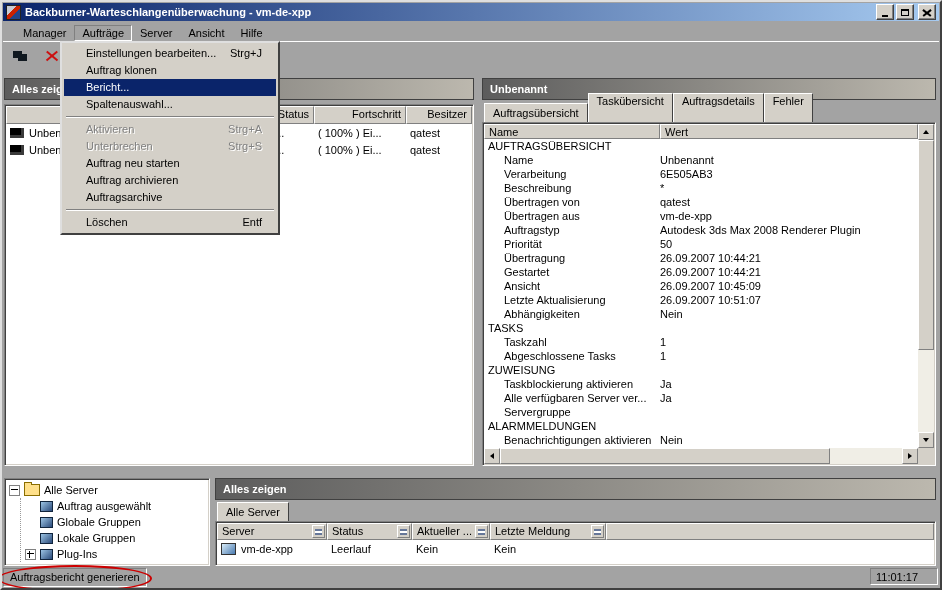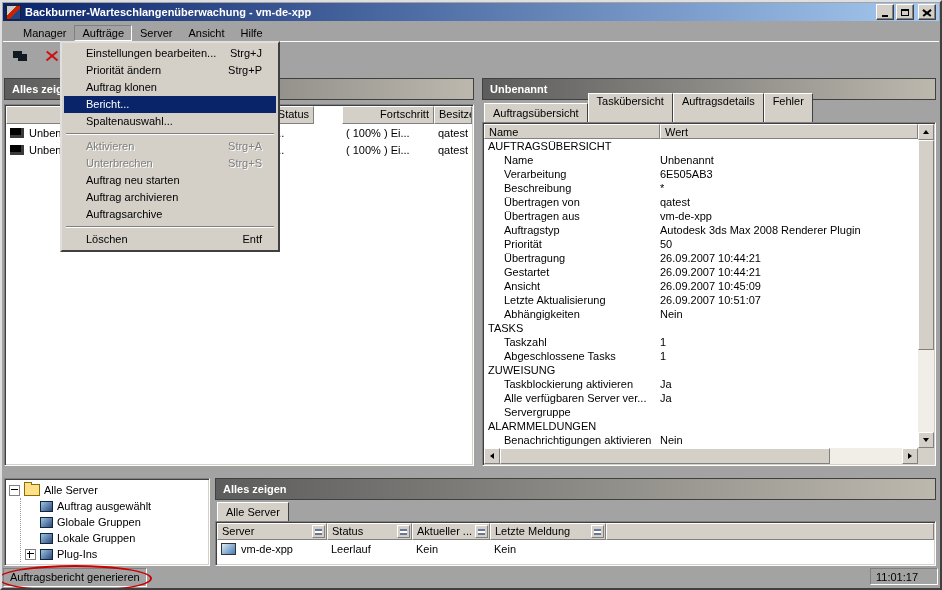--- a/index.html
+++ b/index.html
@@ -37,21 +37,21 @@
   .panel-header{height:22px;background:linear-gradient(90deg,#5c5c5c,#bcb8ae);color:#fff;font-weight:bold;
     display:flex;align-items:center;padding-left:7px;border:1px solid #404040;box-sizing:border-box;}
   .sunkenbox{background:#fff;border:1px solid;border-color:#808080 #fff #fff #808080;
     box-shadow:inset 1px 1px 0 #404040, inset -1px -1px 0 #d4d0c8;box-sizing:border-box;}
   .hcell{background:#d4d0c8;border:1px solid;border-color:#fff #808080 #808080 #fff;
     box-sizing:border-box;padding:1px 4px;overflow:hidden;white-space:nowrap;}
   
   .jobs-panel{position:absolute;left:2px;top:76px;width:470px;height:388px;}
   .jobs-list{position:absolute;left:0;top:26px;right:0;bottom:0;overflow:hidden;text-align:right;}
   .jobs-head{display:flex;height:18px;margin:1px 1px 0 1px;}
-  .w-auftrag{width:220px;} .w-status{width:88px;} .w-fort{width:92px;margin-left:28px;} .w-bes{flex:1;}
+  .w-auftrag{width:220px;} .w-status{width:88px;} .w-fort{width:92px;} .w-bes{flex:1;}
   .jrow{display:flex;height:17px;align-items:center;margin:0 1px;}
   .jcell{padding:0 4px;box-sizing:border-box;overflow:hidden;white-space:nowrap;display:flex;align-items:center;}
   .job-icon{width:14px;height:10px;background:#000;box-shadow:inset -3px -3px 0 #3a3a3a;margin-right:5px;flex:none;}
   
   .details-panel{position:absolute;left:480px;top:76px;width:454px;height:388px;}
   .tabs{position:absolute;left:0;top:25px;right:0;height:19px;display:flex;align-items:flex-end;padding-left:2px;}
   .tab{height:29px;line-height:15px;padding:0 8px;background:#d4d0c8;border:1px solid;
     border-color:#fff #404040 #d4d0c8 #fff;border-bottom:none;box-sizing:border-box;}
   .tab.active{height:19px;line-height:18px;position:relative;z-index:2;}
   .details-table{position:absolute;left:0;top:44px;right:0;bottom:0;overflow:hidden;}
@@ -432,24 +432,20 @@
     <span class="status-time">11:01:17</span>
   </div>
 
   <div class="menu-popup">
 
       <div class="menu-item">
         <span class="mi-label">Einstellungen bearbeiten...</span>
         <span class="mi-short">Strg+J</span>
       </div>
 
-      <div class="menu-item">
-        <span class="mi-label">Priorität ändern</span>
-        <span class="mi-short">Strg+P</span>
-      </div>
 
       <div class="menu-item">
         <span class="mi-label">Auftrag klonen</span>
         <span class="mi-short"></span>
       </div>
 
 
       <div class="menu-item hl">
         <span class="mi-label">Bericht...</span>
         <span class="mi-short"></span>

